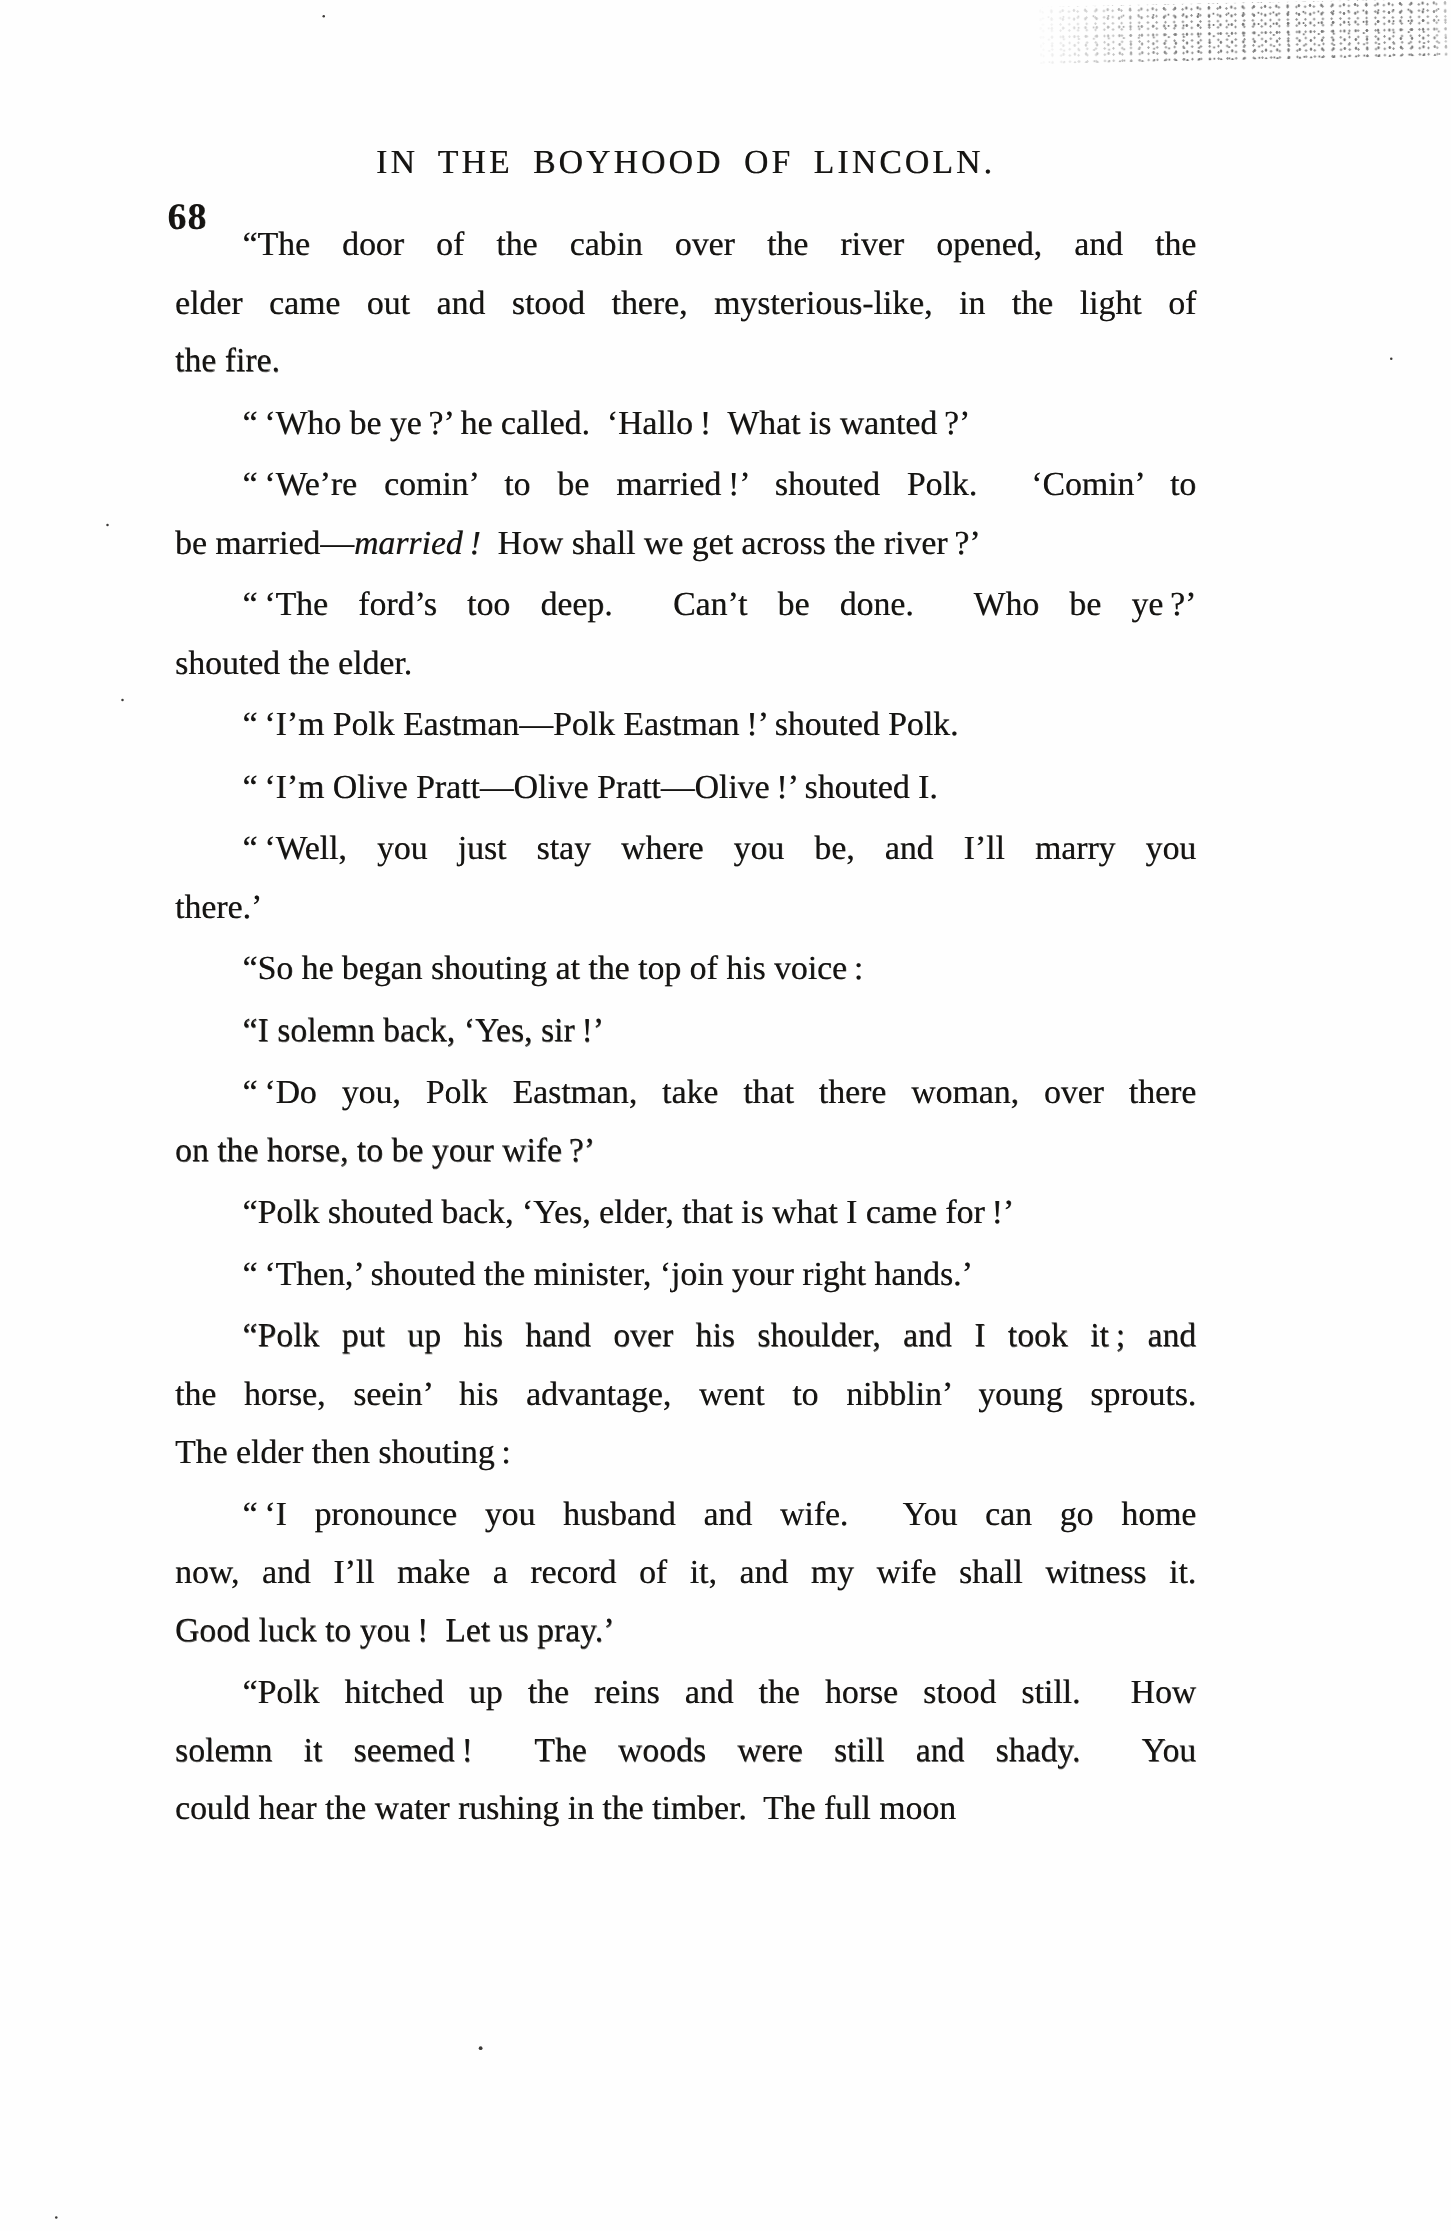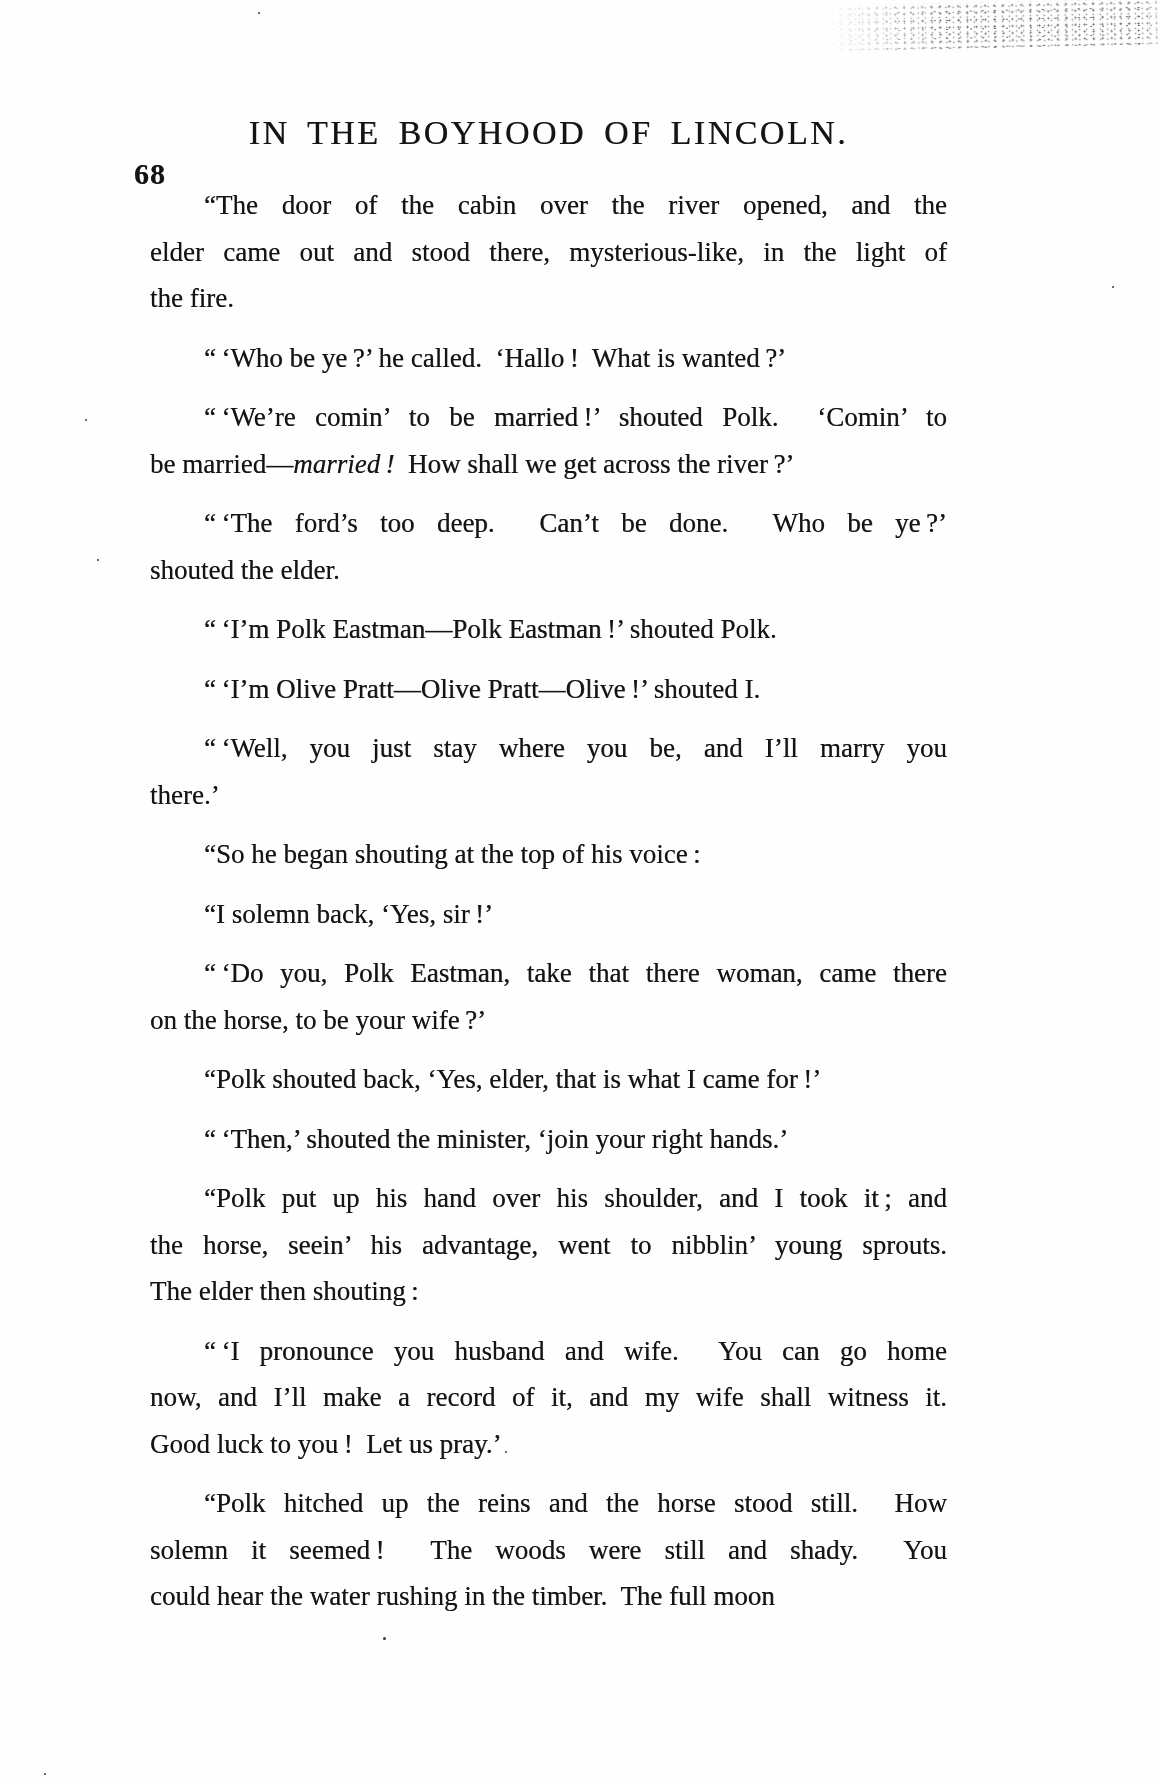--- a/index.html
+++ b/index.html
@@ -22,34 +22,34 @@
     font-weight: 700;
     letter-spacing: 1px;
     margin-top: 45px;
   }
   .runhead {
     position: absolute;
     left: 137px;
     top: 114px;
     width: 823px;
     text-align: center;
-    font-size: 34px;
+    font-size: 27px;
     letter-spacing: 2.5px;
     word-spacing: 7px;
     white-space: nowrap;
   }
   .body {
     position: absolute;
     left: 137px;
     top: 169px;
     width: 823px;
     font-size: 27px;
     line-height: 46.5px;
   }
-  .paragraph { margin: 13px; }
+  .paragraph { margin: 3px; }
   .line {
     text-align: justify;
     text-align-last: justify;
   }
   .line.first { text-indent: 54px; }
   .line.last { text-align-last: auto; }
   em { font-style: italic; }
   
   .noise {
     position: absolute;
@@ -118,21 +118,21 @@
         <div class="line first"><span>“ ‘Well, you just stay where you be, and I’ll marry you</span></div>
         <div class="line last"><span>there.’</span></div>
       </div>
       <div class="paragraph">
         <div class="line first last"><span>“So he began shouting at the top of his voice :</span></div>
       </div>
       <div class="paragraph">
         <div class="line first last"><span>“I solemn back, ‘Yes, sir !’</span></div>
       </div>
       <div class="paragraph">
-        <div class="line first"><span>“ ‘Do you, Polk Eastman, take that there woman, came there</span></div>
+        <div class="line first"><span>“ ‘Do you, Polk Eastman, take that there woman, over there</span></div>
         <div class="line last"><span>on the horse, to be your wife ?’</span></div>
       </div>
       <div class="paragraph">
         <div class="line first last"><span>“Polk shouted back, ‘Yes, elder, that is what I came for !’</span></div>
       </div>
       <div class="paragraph">
         <div class="line first last"><span>“ ‘Then,’ shouted the minister, ‘join your right hands.’</span></div>
       </div>
       <div class="paragraph">
         <div class="line first"><span>“Polk put up his hand over his shoulder, and I took it ; and</span></div>

